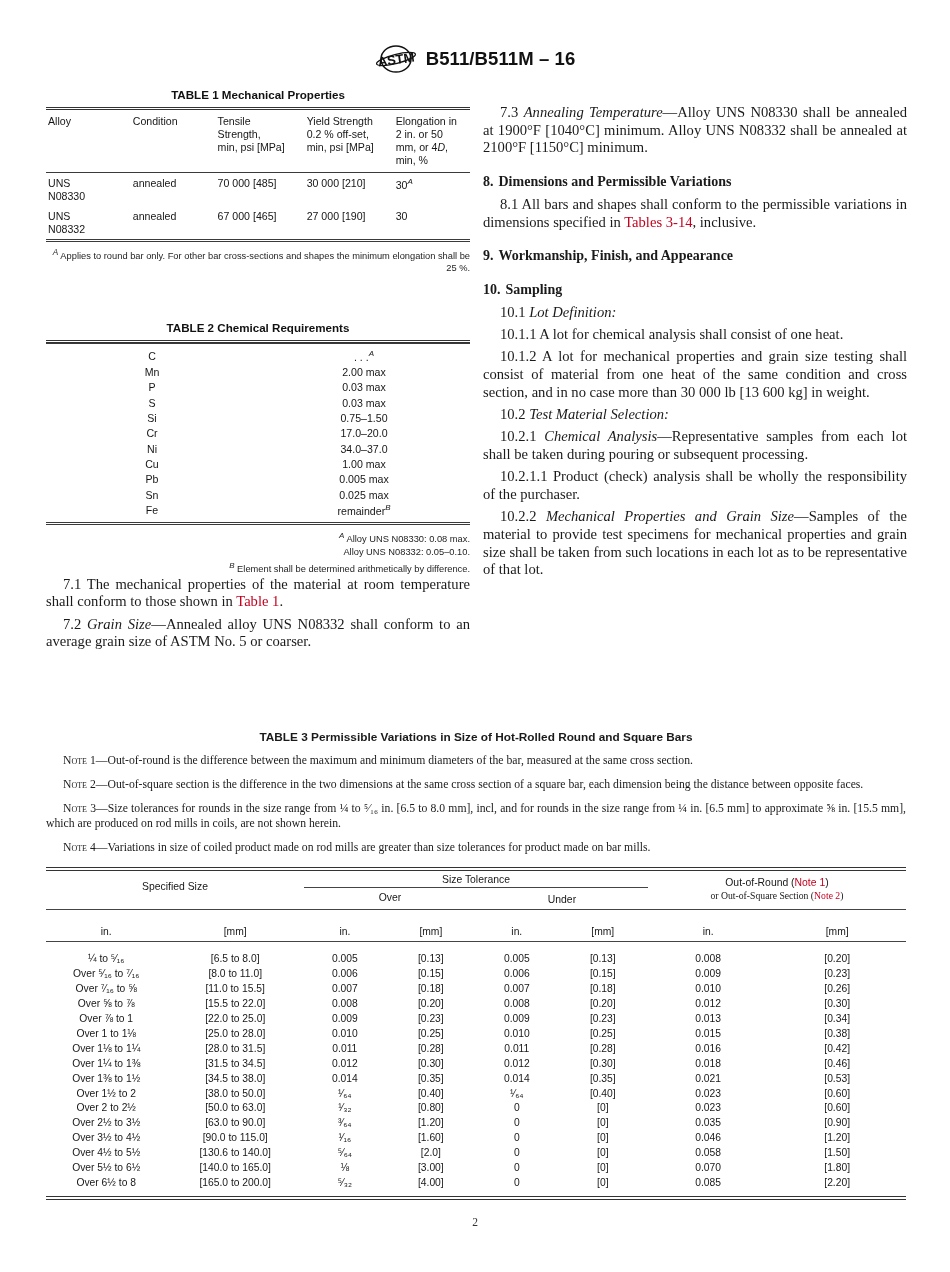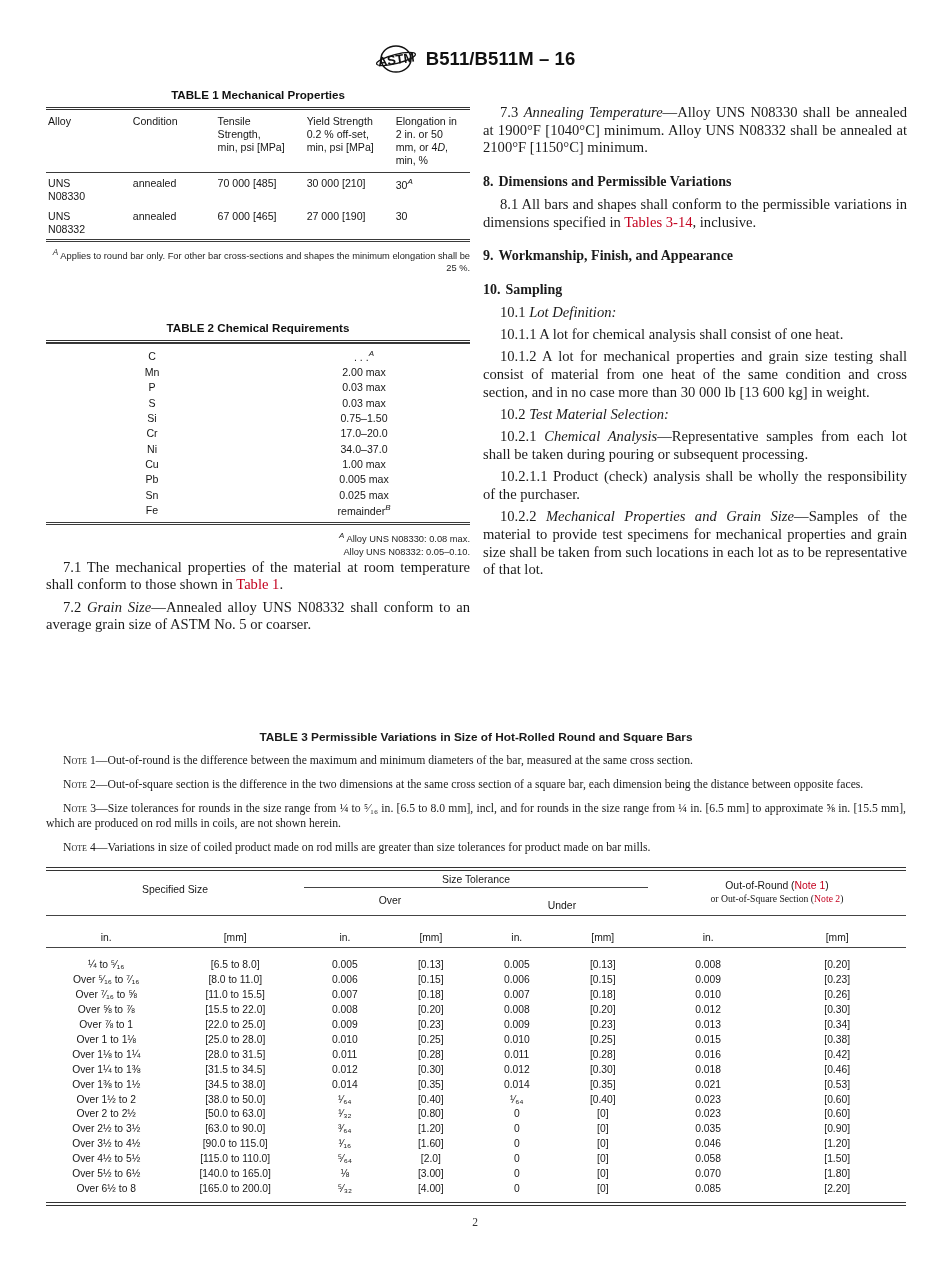--- a/index.html
+++ b/index.html
@@ -292,20 +292,24 @@
               <td><span>remainder</span><sup class="ital">B</sup></td>
             </tr>
           </tbody>
       </table>
       <div class="hr-double" style="margin-top:4px"></div>
       <p class="fnote">
         <sup>A</sup>
         <span>Alloy UNS N08330: 0.08 max.</span>
         <span class="fn-indent">Alloy UNS N08332: 0.05–0.10.</span>
       </p>
+      <p class="fnote" style="margin-top:1px">
+        <sup>B</sup>
+        <span>Element shall be determined arithmetically by difference.</span>
+      </p>
     </div>
 
     <p class="body">
       <span>7.1</span>
       <span>The mechanical properties of the material at room temperature shall conform to those shown in </span><span class="xref">Table 1</span><span>.</span>
     </p>
     <p class="body">
       <span>7.2</span>
       <span class="ital">Grain Size</span><span>—Annealed alloy UNS N08332 shall conform to an average grain size of ASTM No. 5 or coarser.</span>
     </p>
@@ -396,21 +400,21 @@
         <tr class="gh">
           <td colspan="2" rowspan="2" style="padding-bottom:6px">Specified Size</td>
           <td colspan="4" class="grp-rule" style="padding:3px 0 2px">Size Tolerance</td>
           <td colspan="2" rowspan="2" style="padding:3px 0 4px; line-height:1.3">
             <span>Out-of-Round (</span><span class="xref">Note 1</span><span>)</span><br>
             <span style="font-family:'Liberation Serif',serif; font-size:9.7px"><span>or Out-of-Square Section (</span><span class="xref">Note 2</span><span>)</span></span>
           </td>
         </tr>
         <tr class="gh">
           <td colspan="2" style="padding:2px 0 4px">Over</td>
-          <td colspan="2" style="padding:12px 0 4px">Under</td>
+          <td colspan="2" style="padding:6px 0 4px">Under</td>
         </tr>
         <tr>
             <td colspan="8" class="midline" style="height:1px;padding:0"></td>
           </tr>
         <tr class="units">
           <td>in.</td>
           <td>[mm]</td>
           <td>in.</td>
           <td>[mm]</td>
           <td>in.</td>
@@ -551,21 +555,21 @@
             <td>[90.0 to 115.0]</td>
             <td>¹⁄₁₆</td>
             <td>[1.60]</td>
             <td>0</td>
             <td>[0]</td>
             <td>0.046</td>
             <td>[1.20]</td>
           </tr>
           <tr>
             <td>Over 4½ to 5½</td>
-            <td>[115.0 to 110.0]</td>
+            <td>[130.6 to 140.0]</td>
             <td>⁵⁄₆₄</td>
             <td>[2.0]</td>
             <td>0</td>
             <td>[0]</td>
             <td>0.058</td>
             <td>[1.50]</td>
           </tr>
           <tr>
             <td>Over 5½ to 6½</td>
             <td>[140.0 to 165.0]</td>

